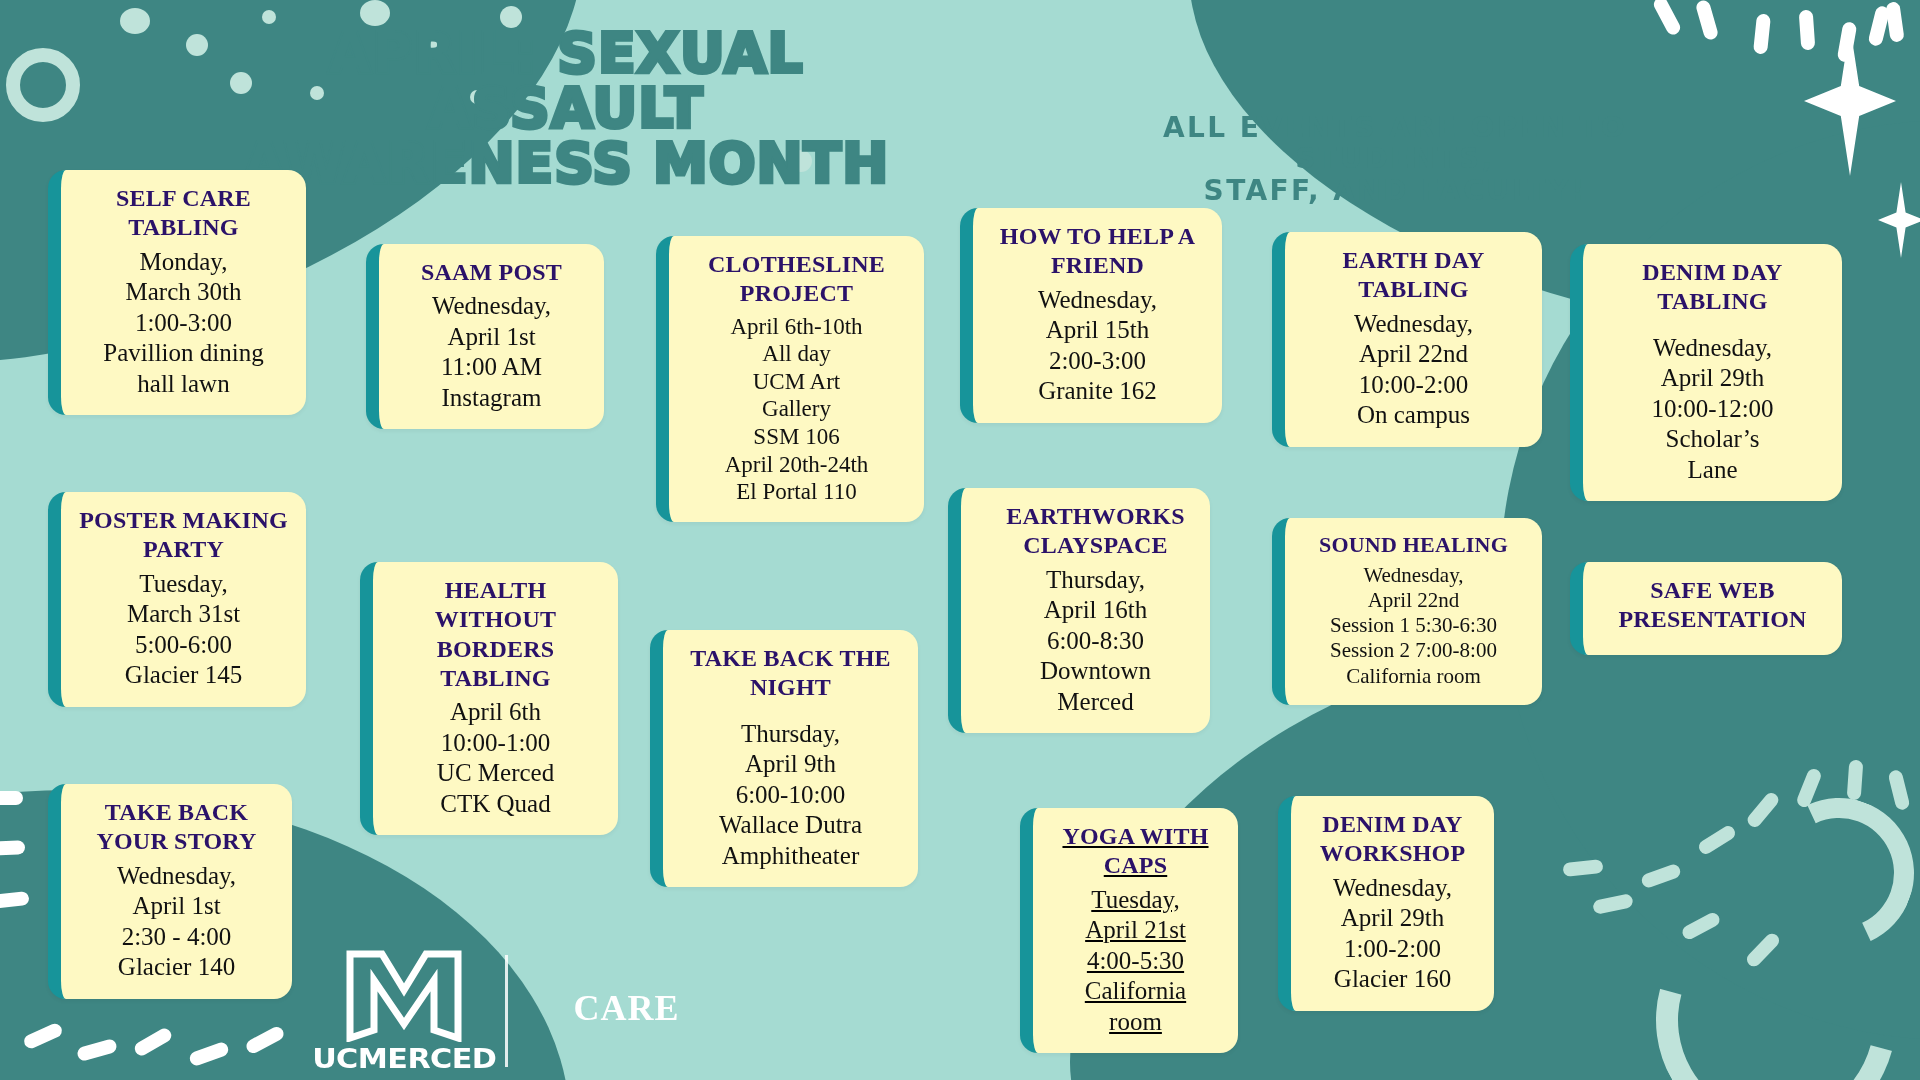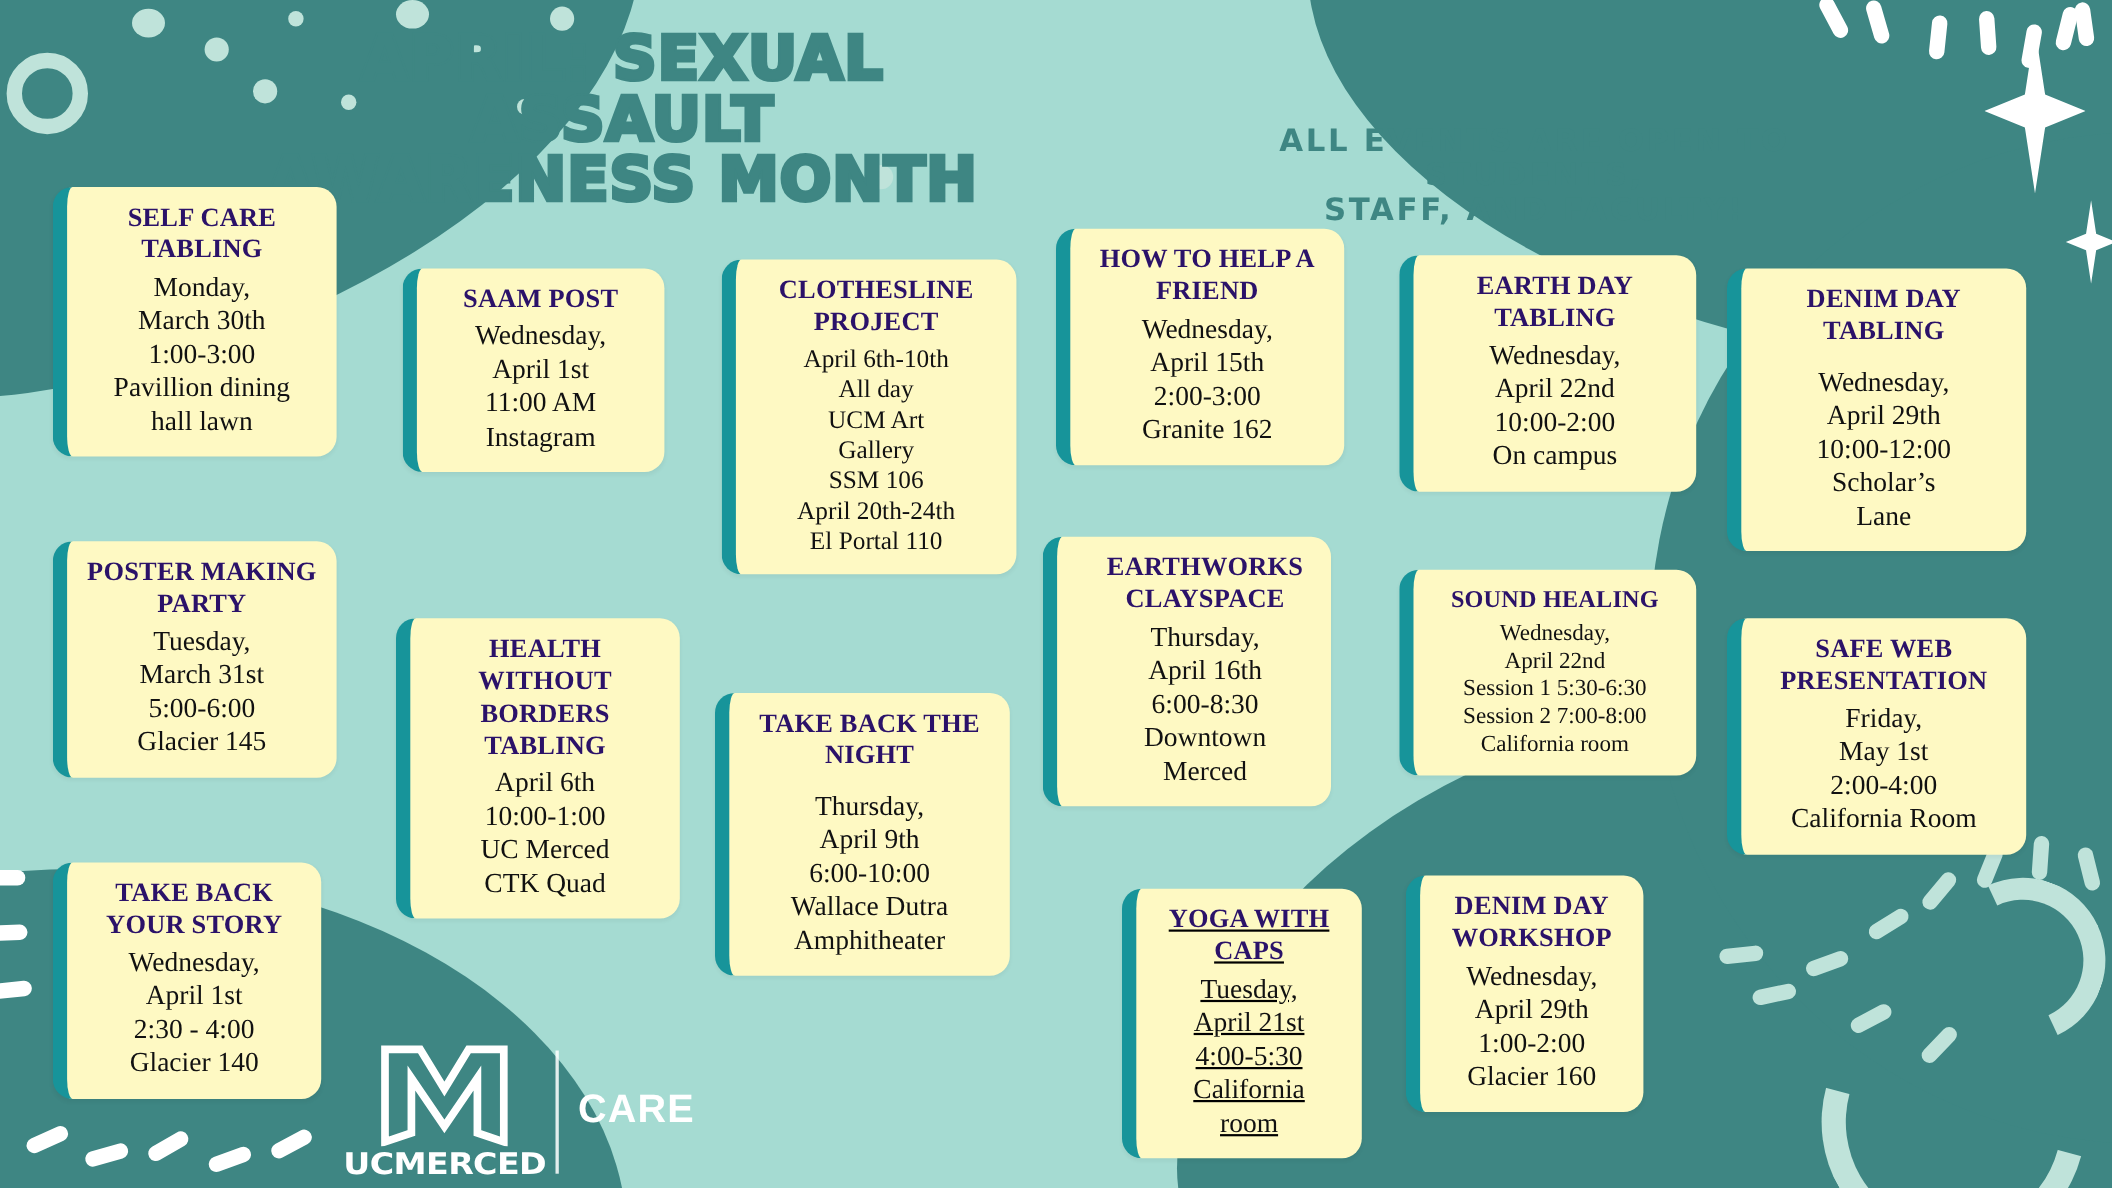--- a/index.html
+++ b/index.html
@@ -195,22 +195,23 @@
     transform: scaleX(1.12);
   }
   .logo-rule {
     width: 3px;
     height: 112px;
     background: #ffffff;
     opacity: .85;
   }
   .logo-text {
     color: #ffffff;
-    font-family: Liberation Sans, sans-serif;
+    font-family: Liberation Serif, serif;
     line-height: 1.0;
+    margin-left: 48px;
   }
   .logo-care {
     font-weight: bold;
     font-size: 36px;
     letter-spacing: 1px;
     margin-bottom: 6px;
   }
   .logo-sub {
     font-weight: bold;
     font-size: 20px;
@@ -430,26 +431,20 @@
       <span>Wednesday,</span><br>
       <span>April 29th</span><br>
       <span>10:00-12:00</span><br>
       <span>Scholar’s</span><br>
       <span>Lane</span>
     </p>
   </div>
 
   <div class="card" style="left:1570px; top:562px; width:272px;">
     <h3>Safe Web Presentation</h3>
-    <p>
-      <span>Friday,</span><br>
-      <span>May 1st</span><br>
-      <span>2:00-4:00</span><br>
-      <span>California Room</span>
-    </p>
   </div>
 
   <div class="logo">
     <div class="logo-m">
       <svg width="116" height="92" viewBox="0 0 116 92">
         <path d="M4 4 H36 L58 40 L80 4 H112 V88 L88 80 V30 L58 74 L28 30 V80 L4 88 Z" fill="none" stroke="#ffffff" stroke-width="7" stroke-linejoin="miter"></path>
       </svg>
       <div class="logo-word">UCMERCED</div>
     </div>
     <div class="logo-rule"></div>

